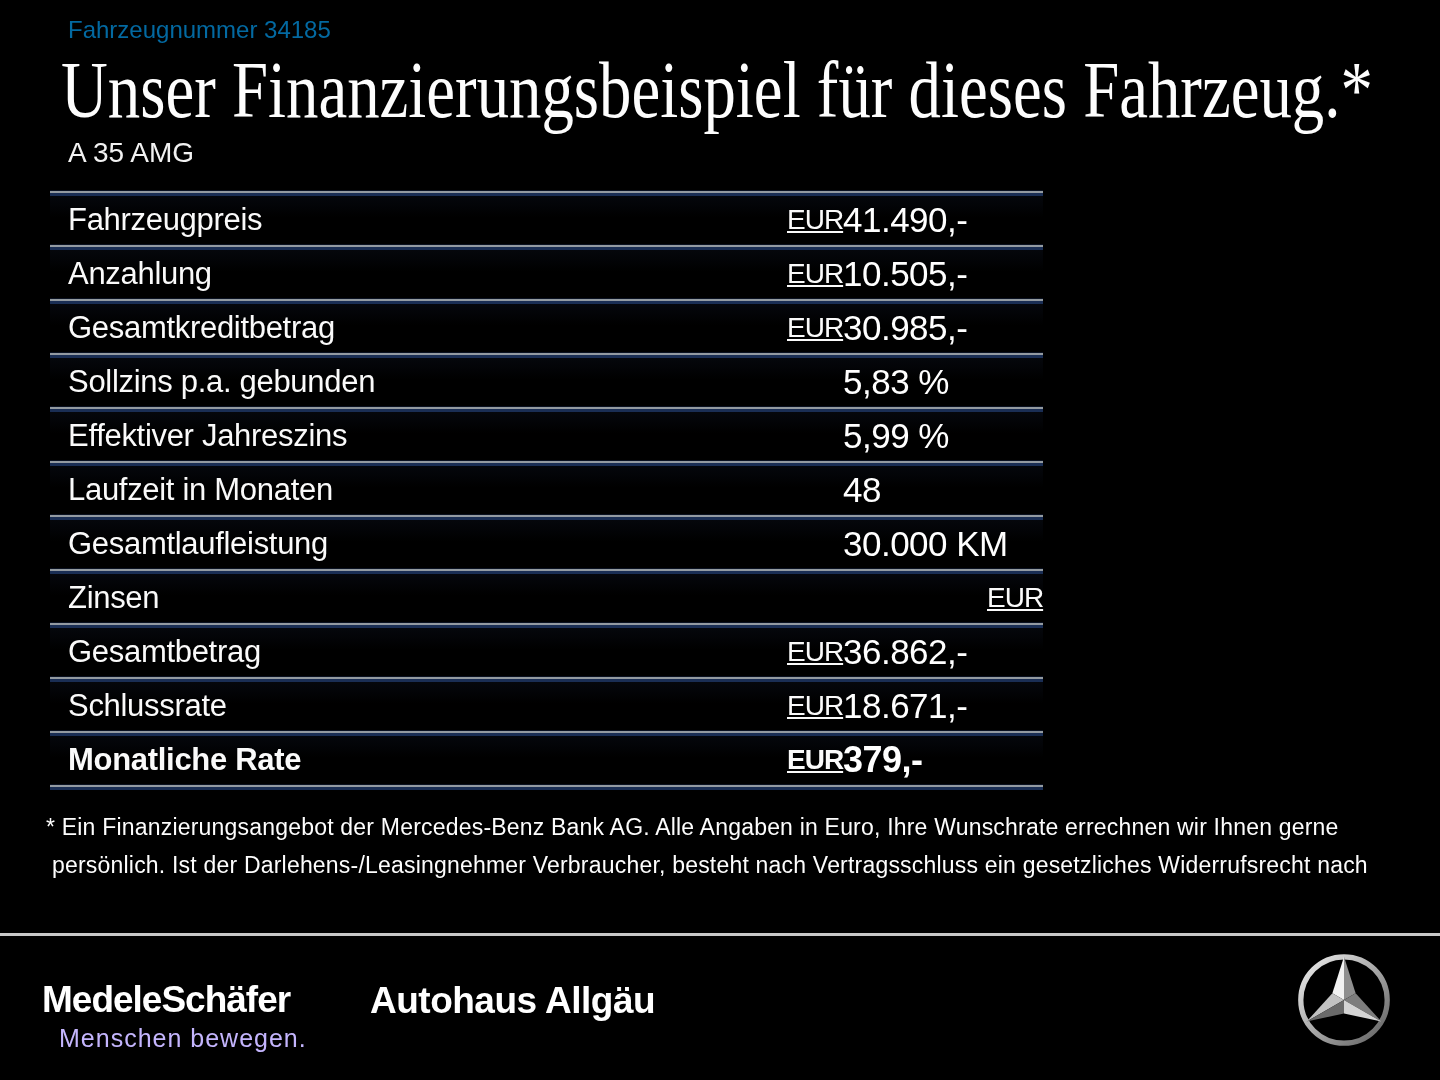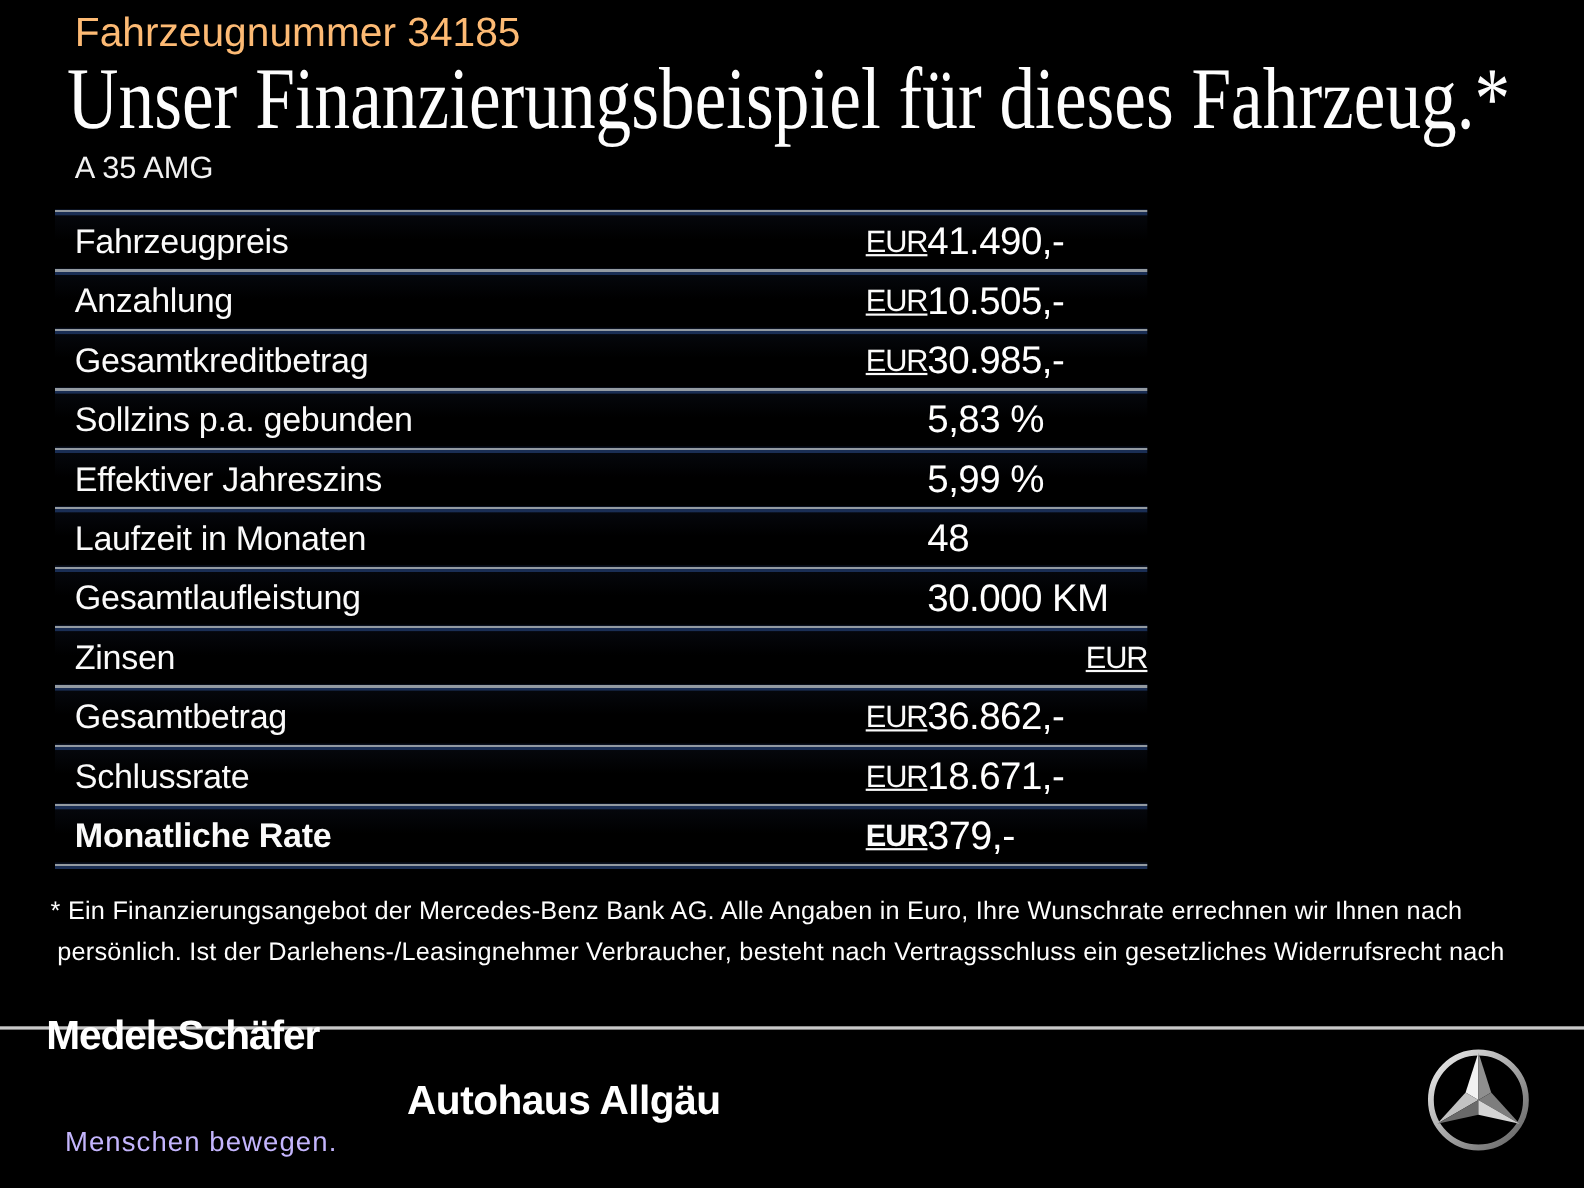--- a/index.html
+++ b/index.html
@@ -4,21 +4,21 @@
 <style>
   html,body{margin:0;padding:0;}
   body{
     width:1440px;height:1080px;position:relative;overflow:hidden;
     background:#000;color:#fff;
     font-family:"Liberation Sans",sans-serif;
   }
   
   .vehicle-number{
     position:absolute;left:68px;top:13px;
-    font-size:37px;line-height:34px;color:#fdba74;white-space:nowrap;
+    font-size:24px;line-height:34px;color:#0369a1;white-space:nowrap;
   }
   .page-title{
     position:absolute;left:61px;top:44px;
     font-family:"Liberation Serif","DejaVu Serif",serif;
     font-size:80px;line-height:92px;color:#fdfdfd;white-space:nowrap;
     transform:scaleX(0.81);transform-origin:0 0;
   }
   .model-name{
     position:absolute;left:68px;top:136px;
     font-size:28px;line-height:34px;color:#f2f2f2;white-space:nowrap;
@@ -44,34 +44,34 @@
   }
   .trow .eur{
     width:56px;font-size:28px;letter-spacing:-1px;color:#fafafa;white-space:nowrap;text-decoration:underline;
   }
   .trow .value{
     width:174px;padding-right:26px;text-align:left;
     font-size:35px;letter-spacing:-0.5px;color:#fff;white-space:nowrap;
   }
   .trow.bold .label{font-weight:bold;font-size:31px;}
   .trow.bold .eur{font-weight:bold;}
-  .trow.bold .value{font-weight:normal;font-size:36px;}
+  .trow.bold .value{font-weight:bold;font-size:36px;}
   
   .footnote{
     position:absolute;left:46px;top:808px;
     font-size:23px;line-height:38px;letter-spacing:0.2px;color:#fdfdfd;
   }
   .footnote .fline{white-space:nowrap;}
   .footnote .fline.cont{padding-left:6px;}
   
   .footer-divider{
     position:absolute;left:0;top:933px;width:1440px;height:3px;background:#c8c8c8;
   }
   .dealer-logo{
-    position:absolute;left:42px;top:921px;
+    position:absolute;left:42px;top:979px;
     font-size:37px;font-weight:bold;letter-spacing:-1px;color:#fff;white-space:nowrap;
   }
   .dealer-tagline{
     position:absolute;left:44px;top:1024px;
     font-size:25px;letter-spacing:1px;color:#c4b5fd;white-space:nowrap;margin-left:15px;
   }
   .dealer-secondary{
     position:absolute;left:370px;top:980px;
     font-size:37px;font-weight:bold;letter-spacing:-0.5px;color:#fff;white-space:nowrap;
   }
@@ -149,21 +149,21 @@
     <div class="sep"></div>
     <div class="trow bold">
     <span class="label">Monatliche Rate</span>
     <span class="eur">EUR</span>
     <span class="value">379,-</span>
   </div>
     <div class="sep"></div>
   </div>
 
 <div class="footnote">
-  <div class="fline">* Ein Finanzierungsangebot der Mercedes-Benz Bank AG. Alle Angaben in Euro, Ihre Wunschrate errechnen wir Ihnen nach</div>
+  <div class="fline">* Ein Finanzierungsangebot der Mercedes-Benz Bank AG. Alle Angaben in Euro, Ihre Wunschrate errechnen wir Ihnen gerne</div>
   <div class="fline cont">persönlich. Ist der Darlehens-/Leasingnehmer Verbraucher, besteht nach Vertragsschluss ein gesetzliches Widerrufsrecht nach</div>
 </div>
 
 <div class="footer-divider"></div>
 <div class="dealer-logo">MedeleSchäfer</div>
 <div class="dealer-tagline">Menschen bewegen.</div>
 <div class="dealer-secondary">Autohaus Allgäu</div>
 
 <svg class="brand-star" viewBox="0 0 100 100" aria-hidden="true">
   <defs>

